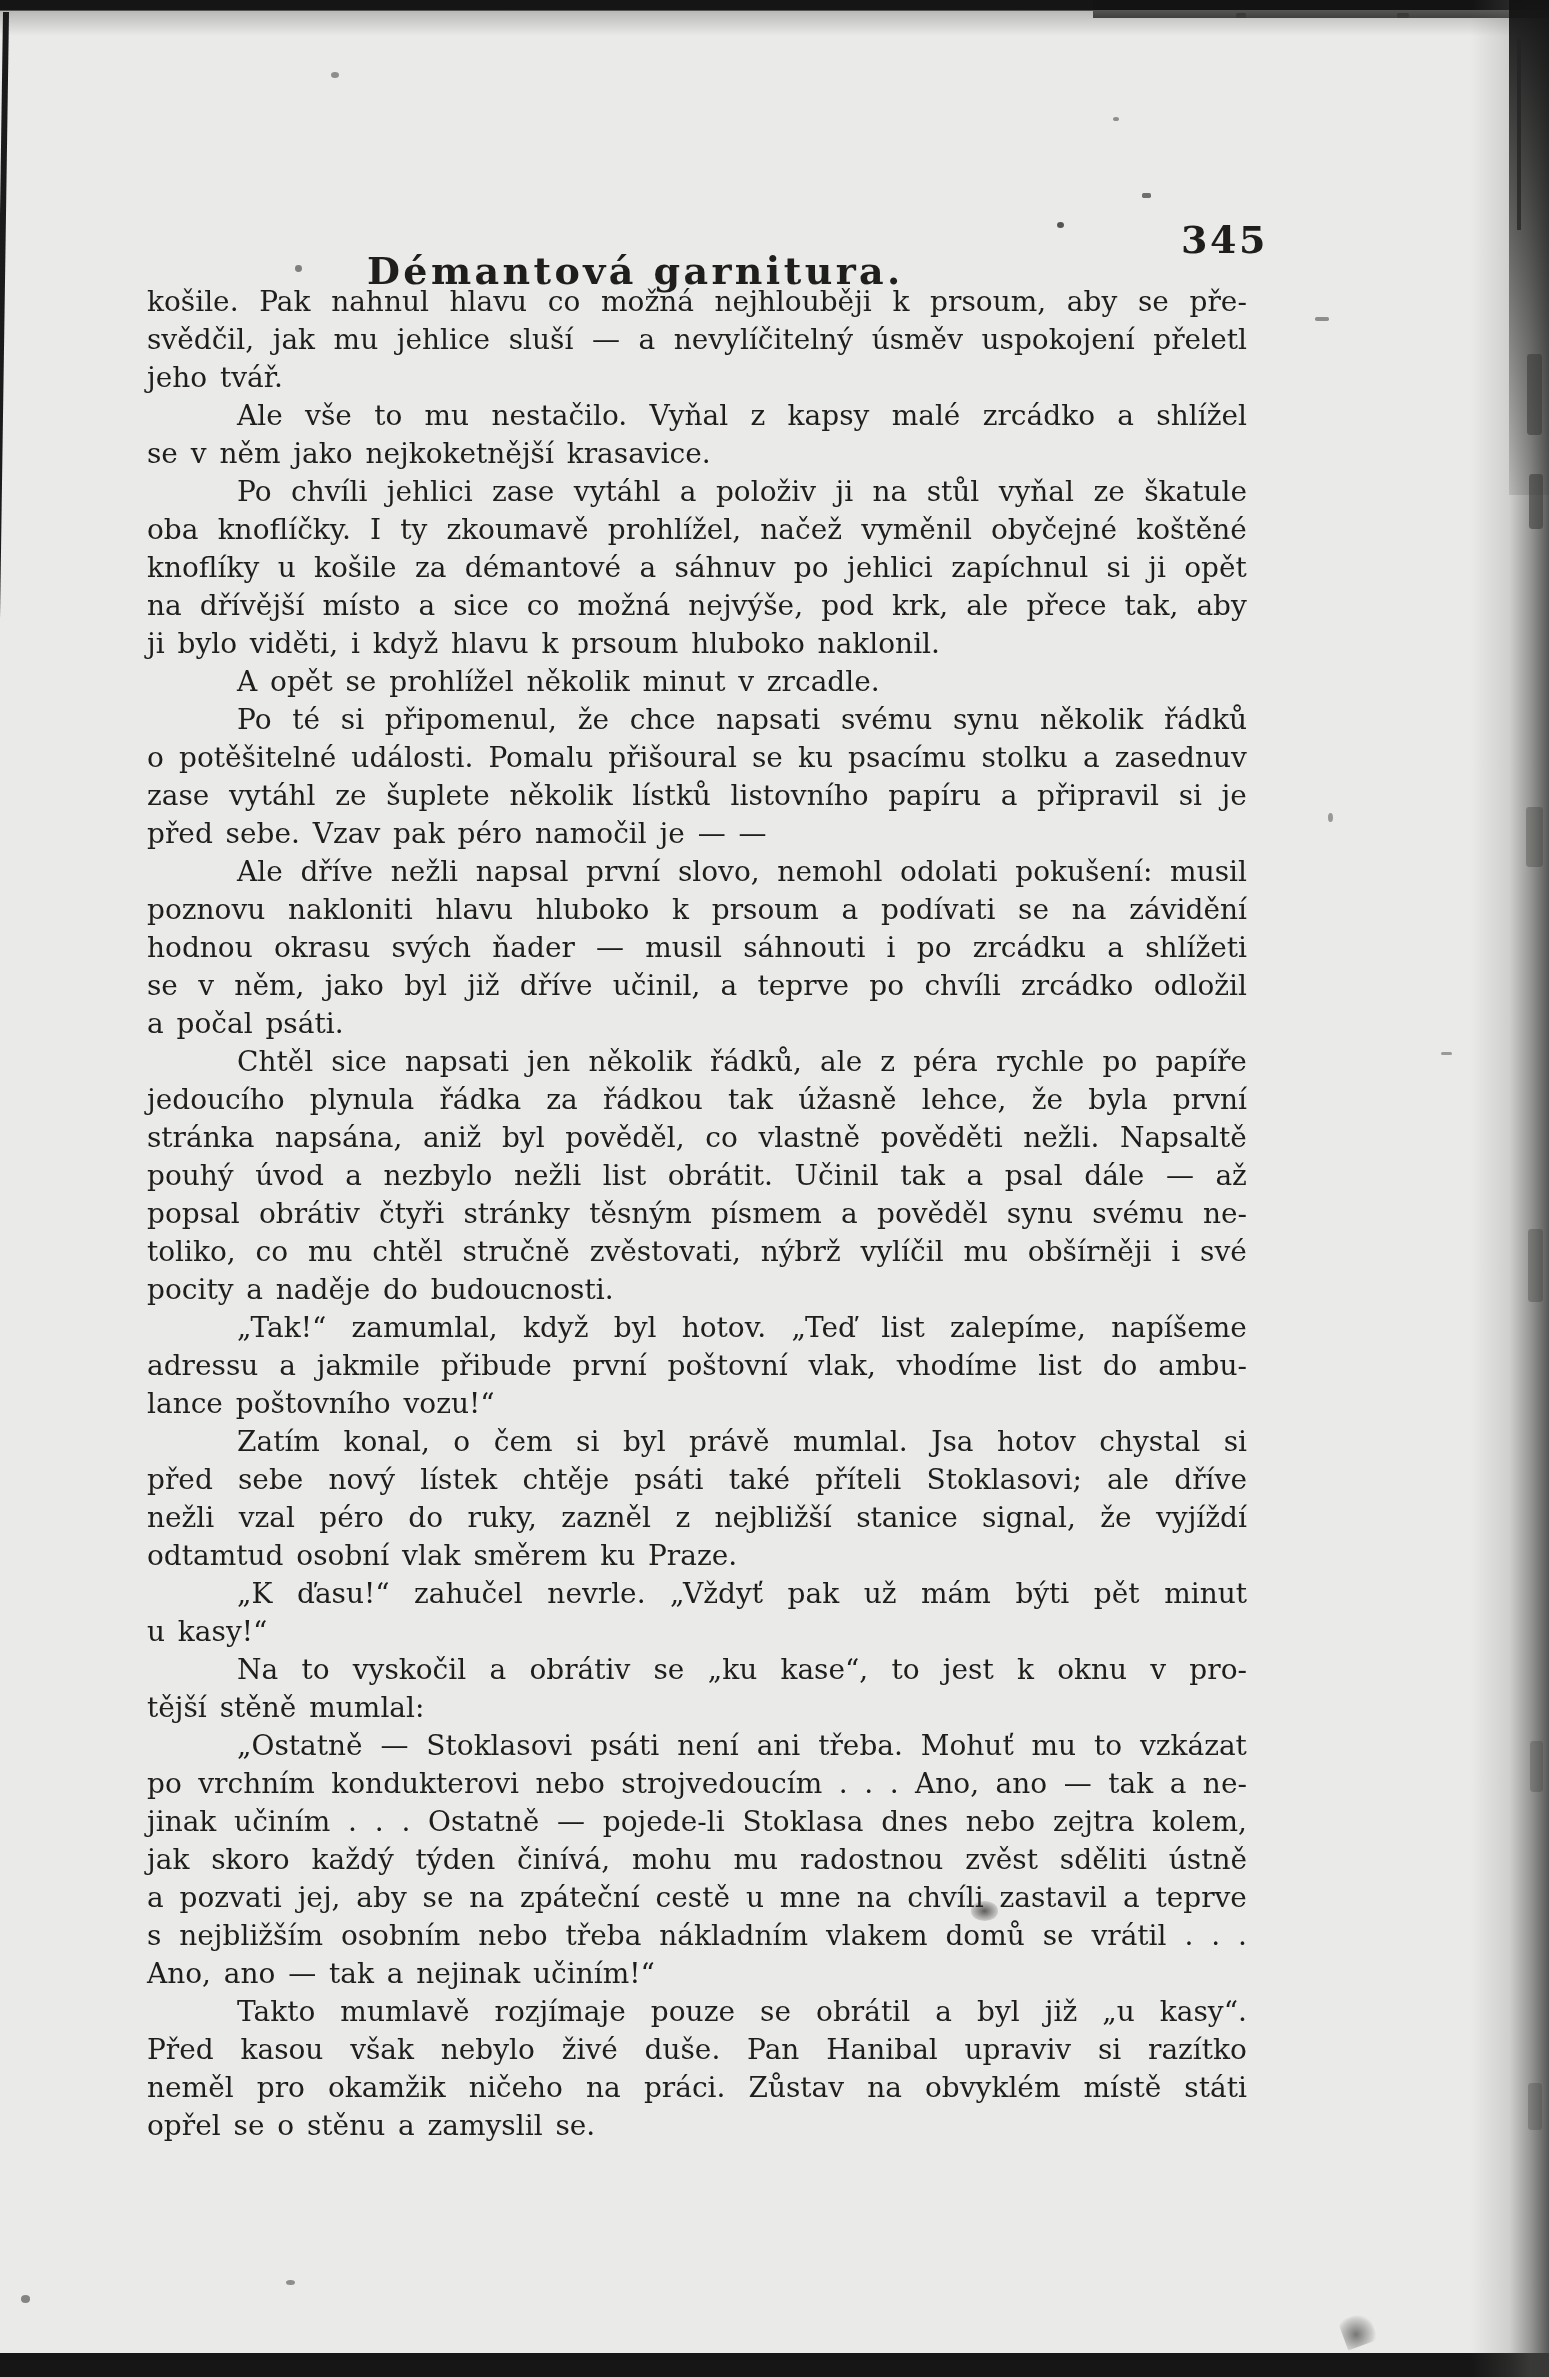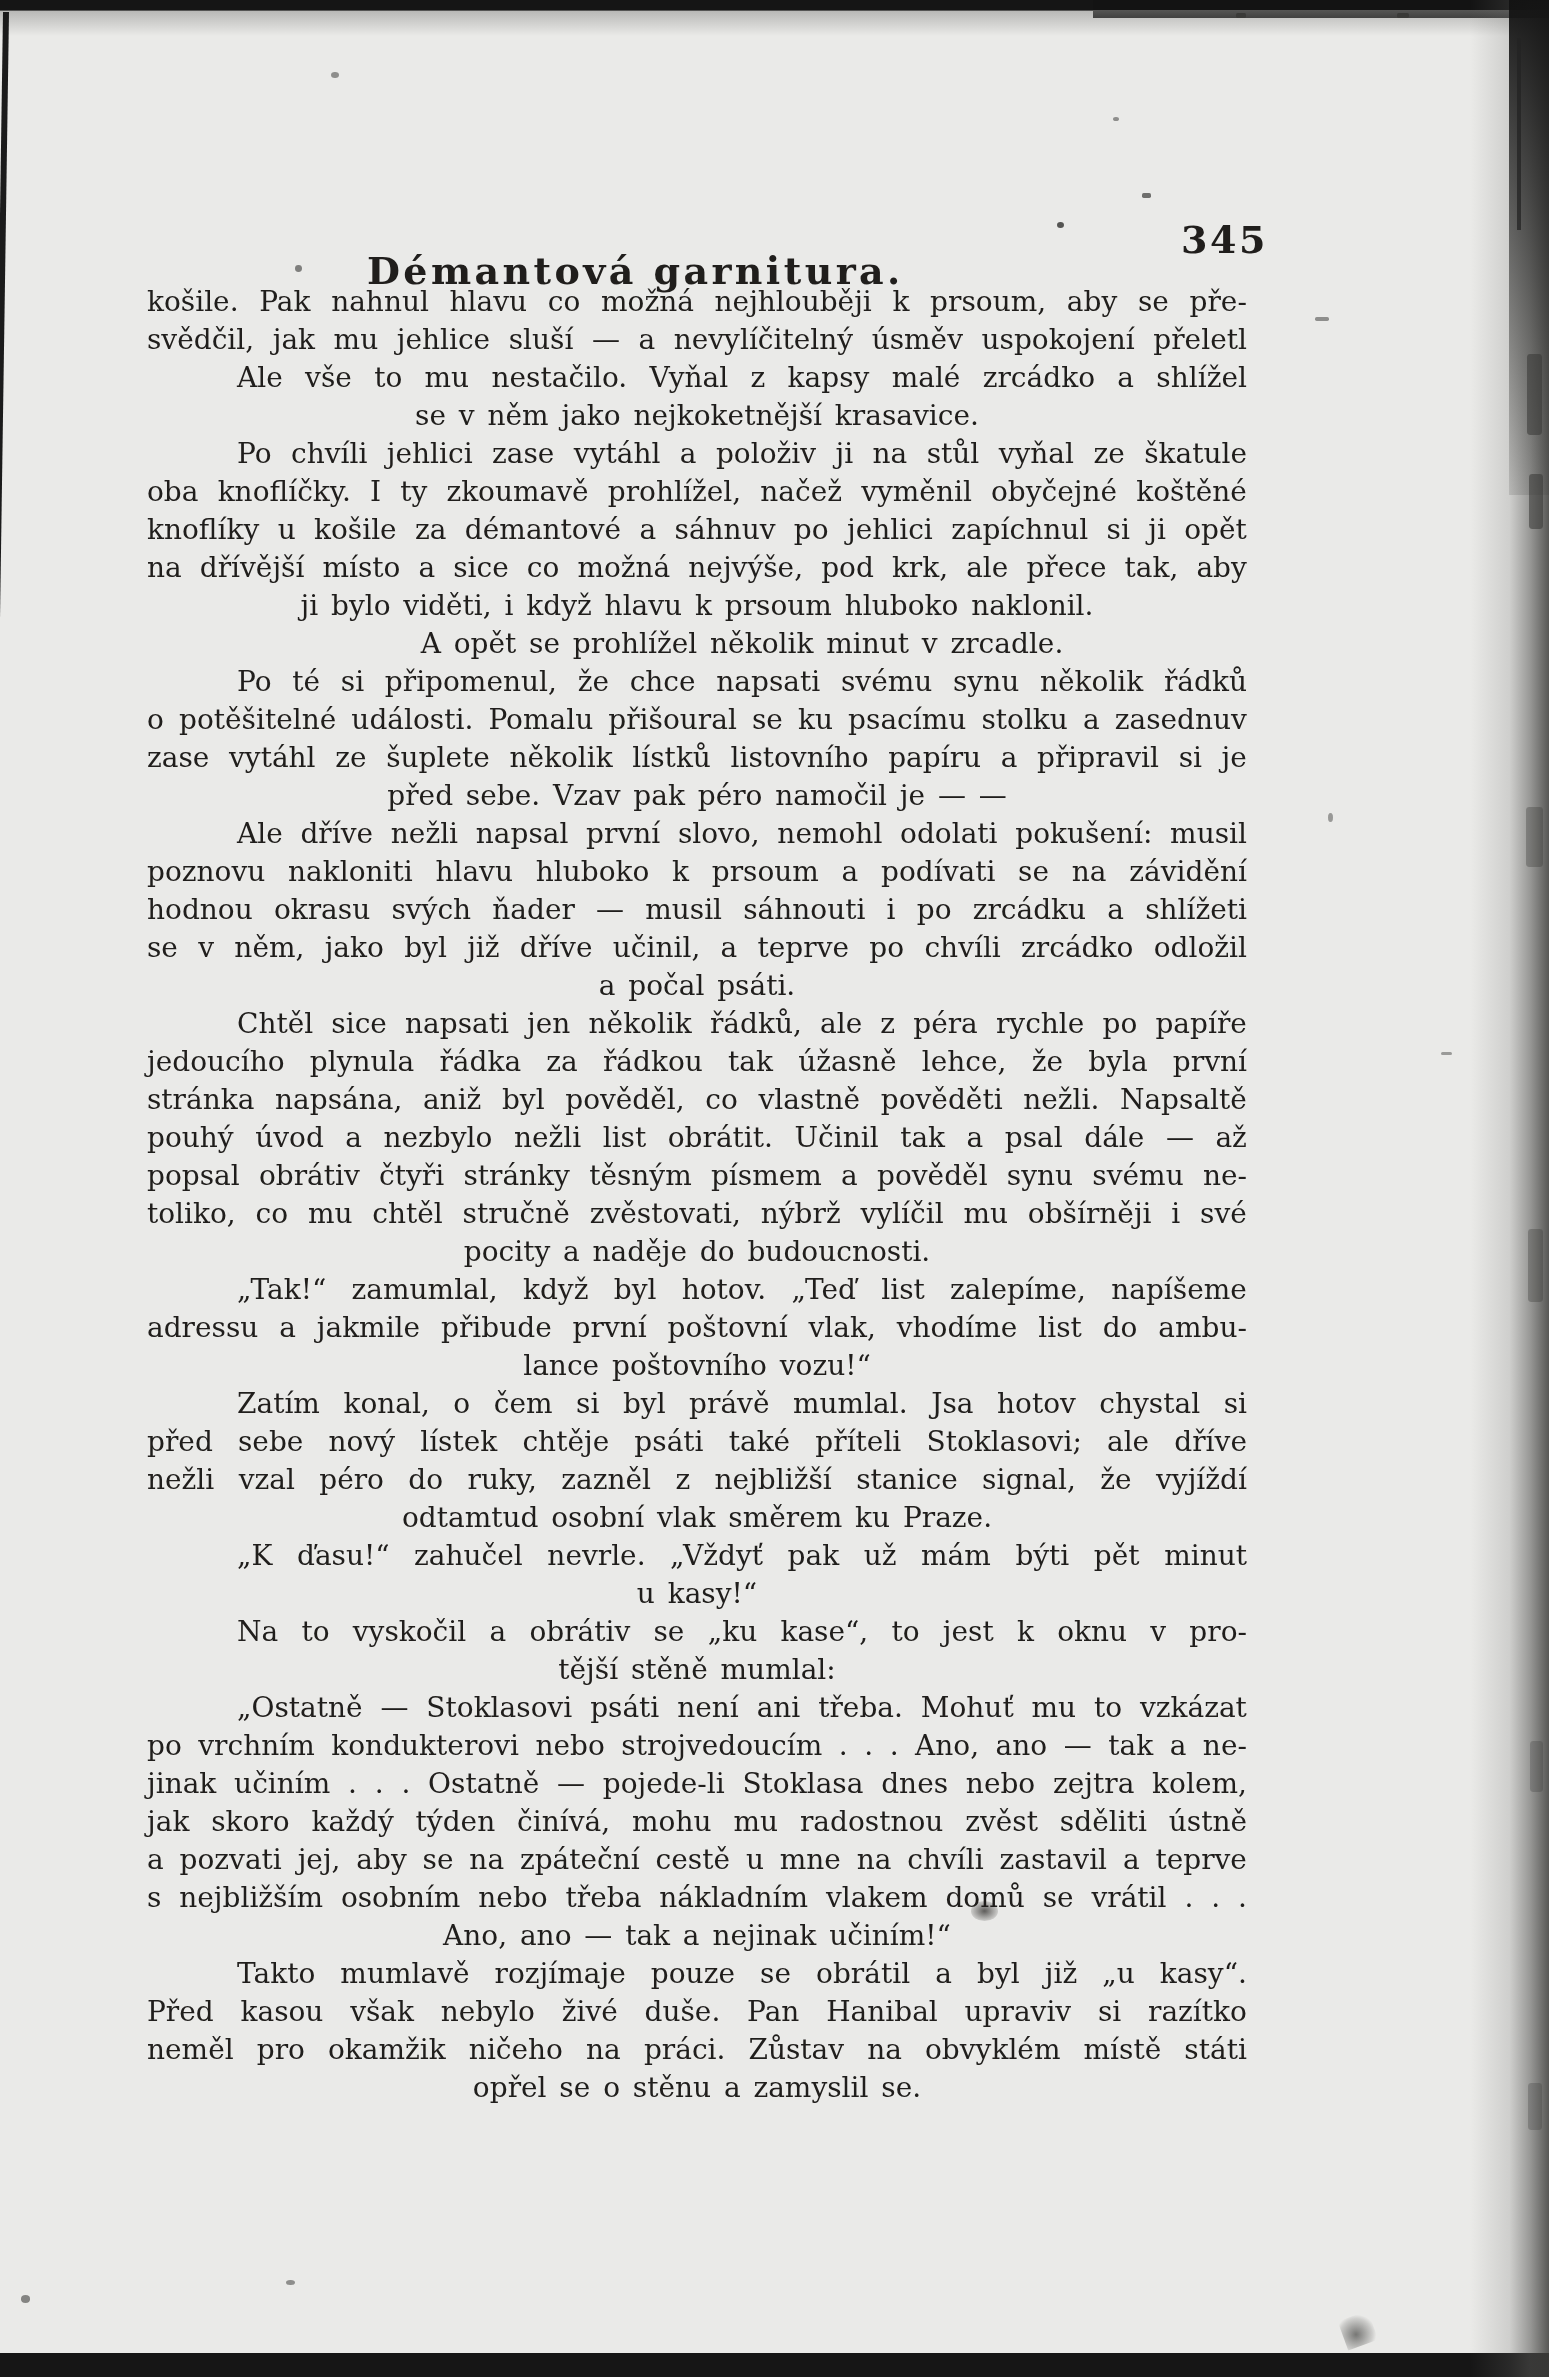--- a/index.html
+++ b/index.html
@@ -23,21 +23,21 @@
     text-align:center;white-space:nowrap;margin-top:48px;
   }
   .page-number{
     position:absolute;left:1181px;top:217px;
     font-size:38px;font-weight:bold;letter-spacing:2.6px;white-space:nowrap;
   }
   #text-column{
     position:absolute;left:147px;top:283px;width:1100px;
     font-size:28px;
   }
-  .paragraph{margin:0;padding:0;text-align:center;}
+  .paragraph{margin:0;padding:0;}
   .line{
     height:38px;line-height:38px;
     white-space:nowrap;
   }
   .line.j{display:flex;justify-content:space-between;}
   .line.ind{padding-left:90px;}
   .line.last{word-spacing:.14em;}
   .line span{display:inline-block;}
   
   .edge-top{position:absolute;left:0;top:0;width:1549px;height:11px;background:#151515;}
@@ -127,20 +127,21 @@
         <span>mu</span>
         <span>jehlice</span>
         <span>sluší</span>
         <span>—</span>
         <span>a</span>
         <span>nevylíčitelný</span>
         <span>úsměv</span>
         <span>uspokojení</span>
         <span>přeletl</span>
       </div>
+      <div class="line last">jeho tvář.</div>
     </div>
     <div class="paragraph">
       <div class="line j ind">
         <span>Ale</span>
         <span>vše</span>
         <span>to</span>
         <span>mu</span>
         <span>nestačilo.</span>
         <span>Vyňal</span>
         <span>z</span>

